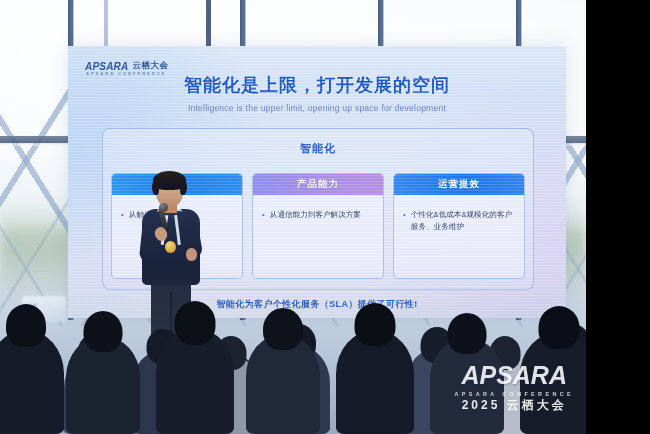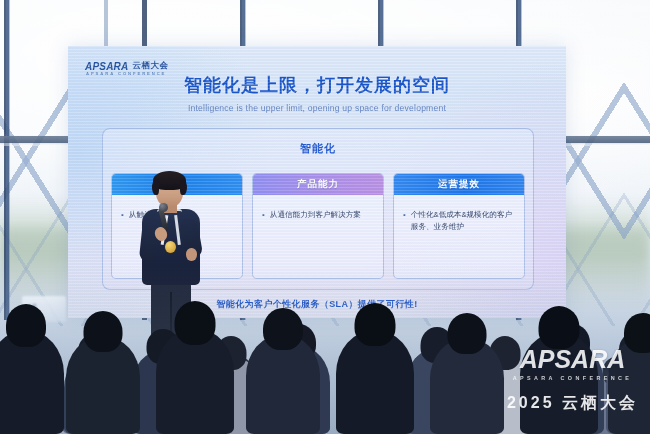--- a/index.html
+++ b/index.html
@@ -6,21 +6,21 @@
     margin: 0;
     padding: 0;
     background: #000;
   }
   body {
     font-family: "Liberation Sans", sans-serif;
   }
 
   #scene {
     position: relative;
-    width: 650px;
+    width: 586px;
     height: 434px;
     overflow: hidden;
     background: #eef2f7;
   }
 
   
   .venue {
     position: absolute;
     inset: 0;
     background:
@@ -351,22 +351,22 @@
     color: rgba(255,255,255,0.93);
     letter-spacing: 0px;
     line-height: 1;
     text-shadow: 0 1px 3px rgba(20,40,80,0.35);
   }
   .wm-sub {
     font-size: 5.4px; letter-spacing: 3.4px; color: rgba(255,255,255,0.82);
     margin-top: 3px; font-weight: 600;
   }
   .wm-year {
-    font-size: 16px; letter-spacing: 3px; color: rgba(255,255,255,0.95);
-    margin-top: 12px; font-weight: 700;
+    font-size: 12px; letter-spacing: 3px; color: rgba(255,255,255,0.95);
+    margin-top: 0; font-weight: 700;
   }
 
   
   .side-banner {
     position: absolute; left: 22px; bottom: 112px;
     width: 44px; height: 26px;
     background: linear-gradient(180deg, rgba(245,249,253,0.9), rgba(222,233,245,0.85));
     border-radius: 2px;
     filter: blur(1.2px);
   }

